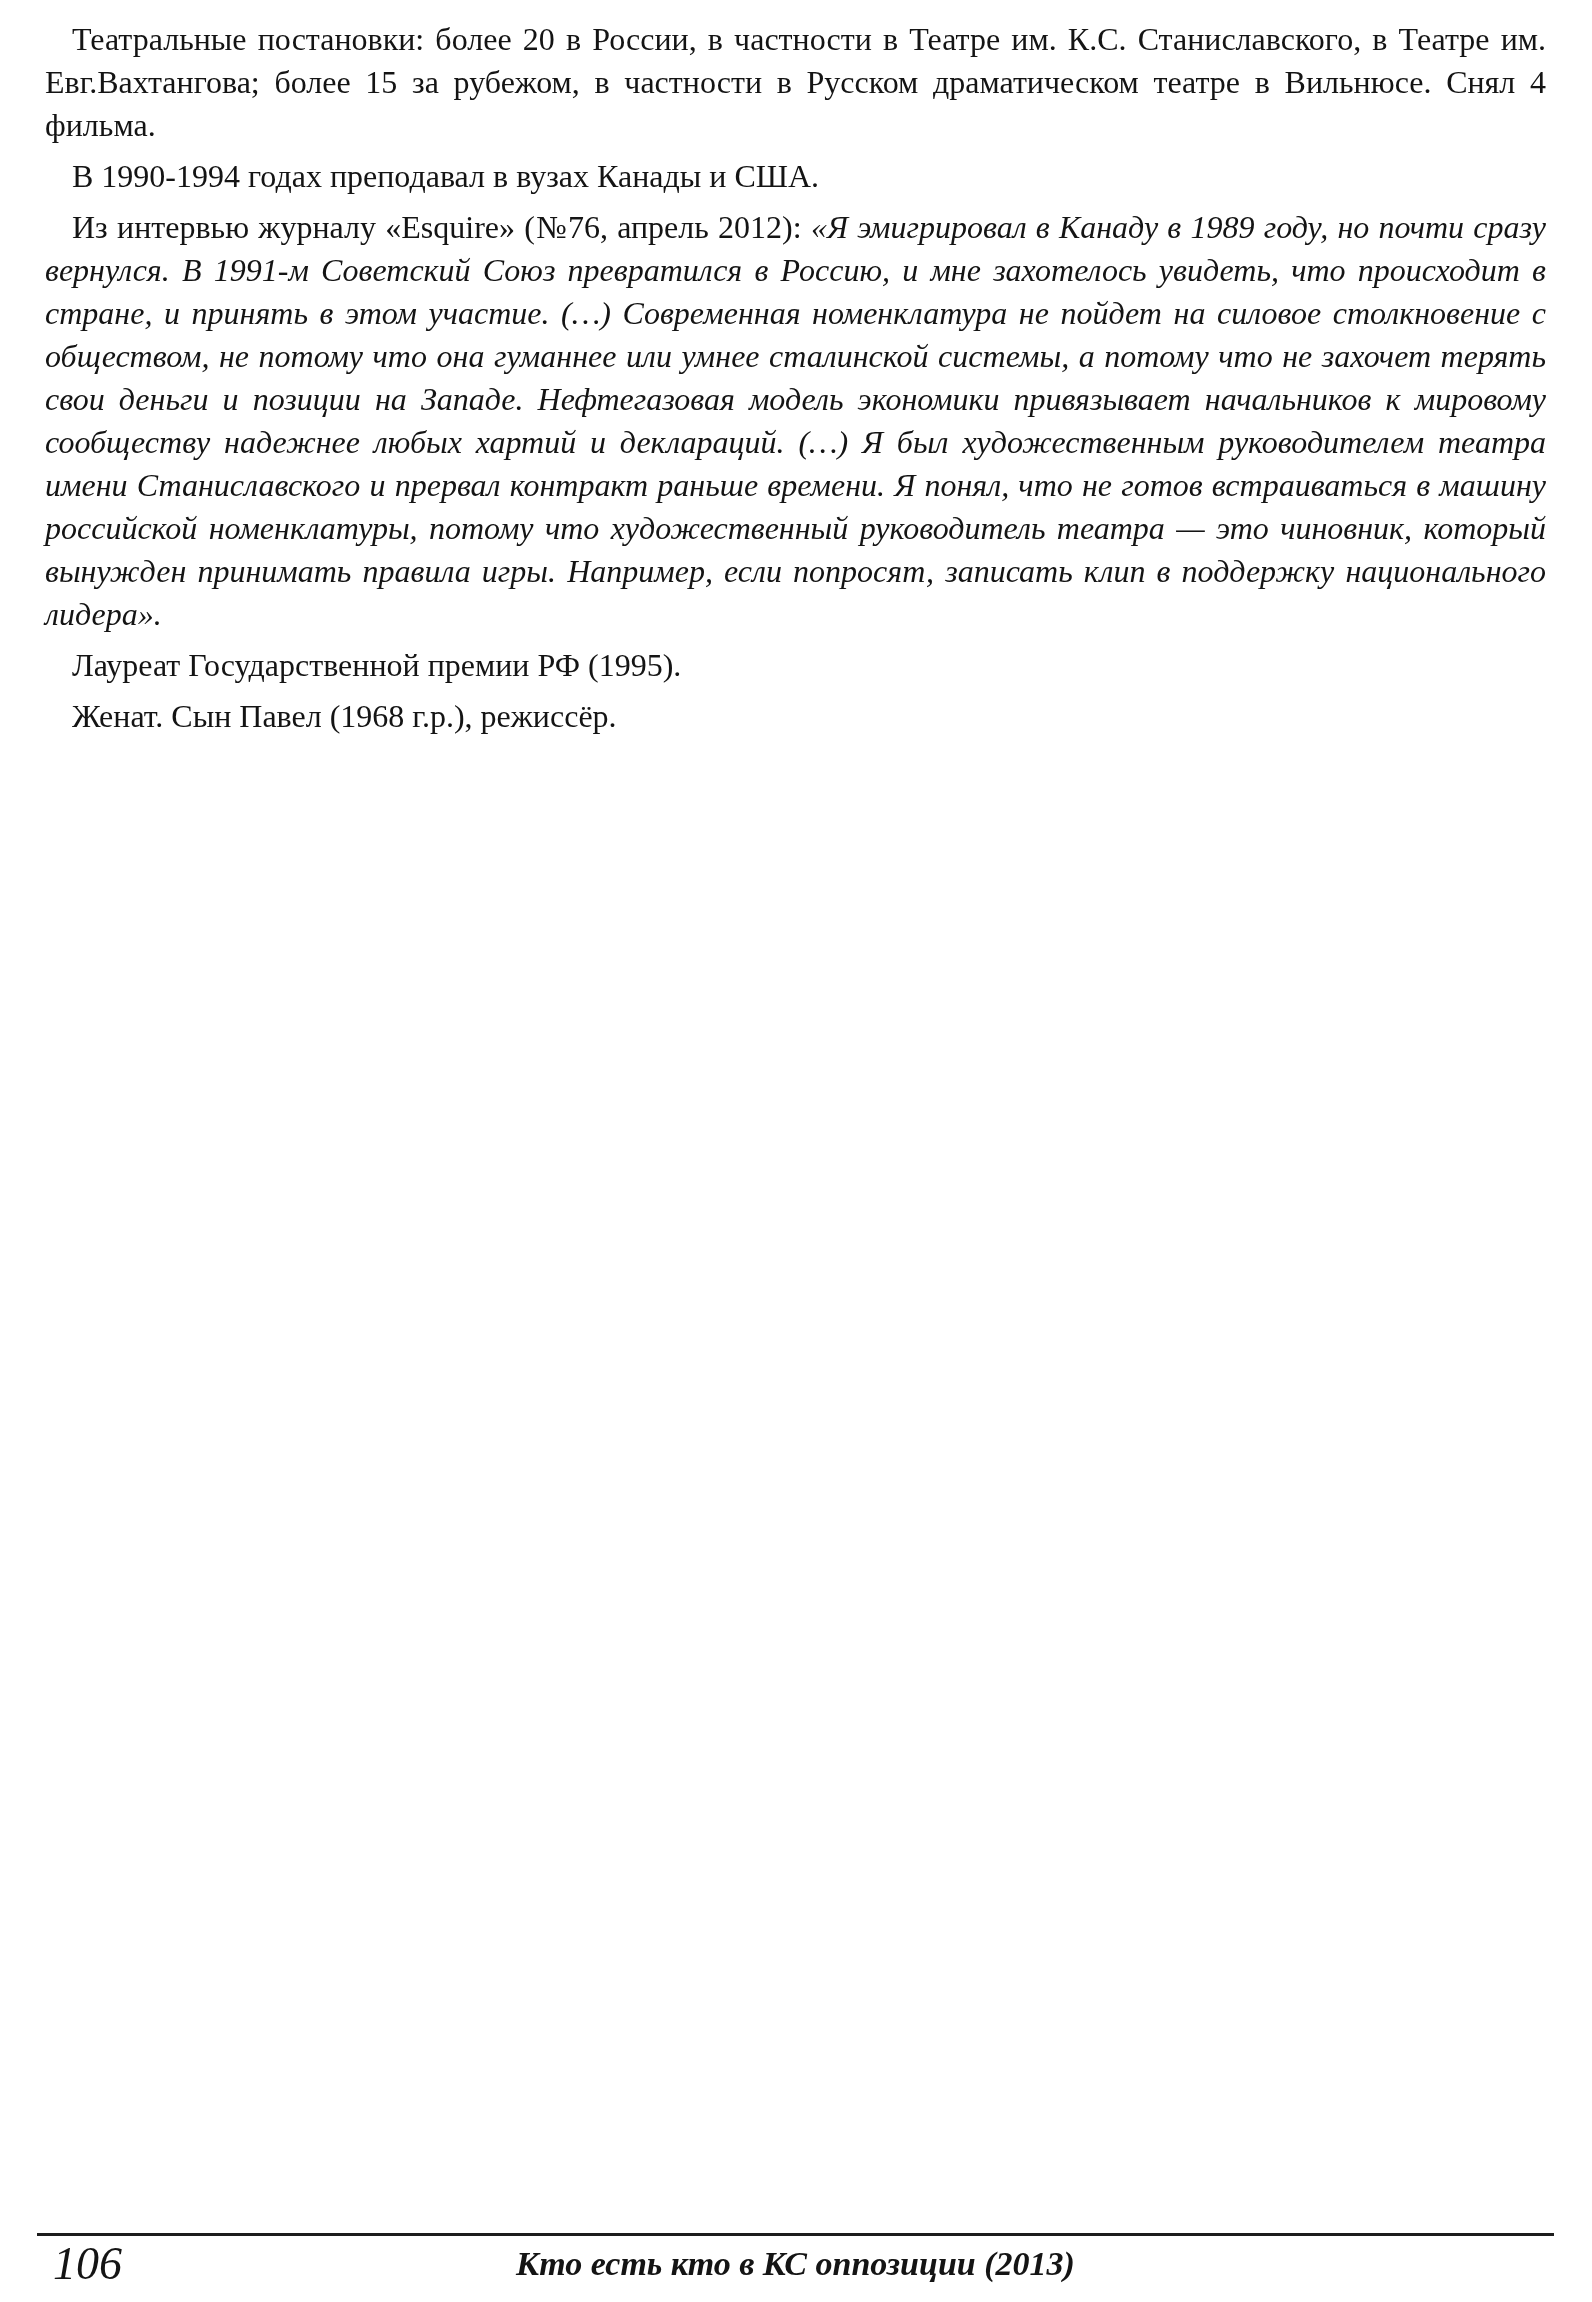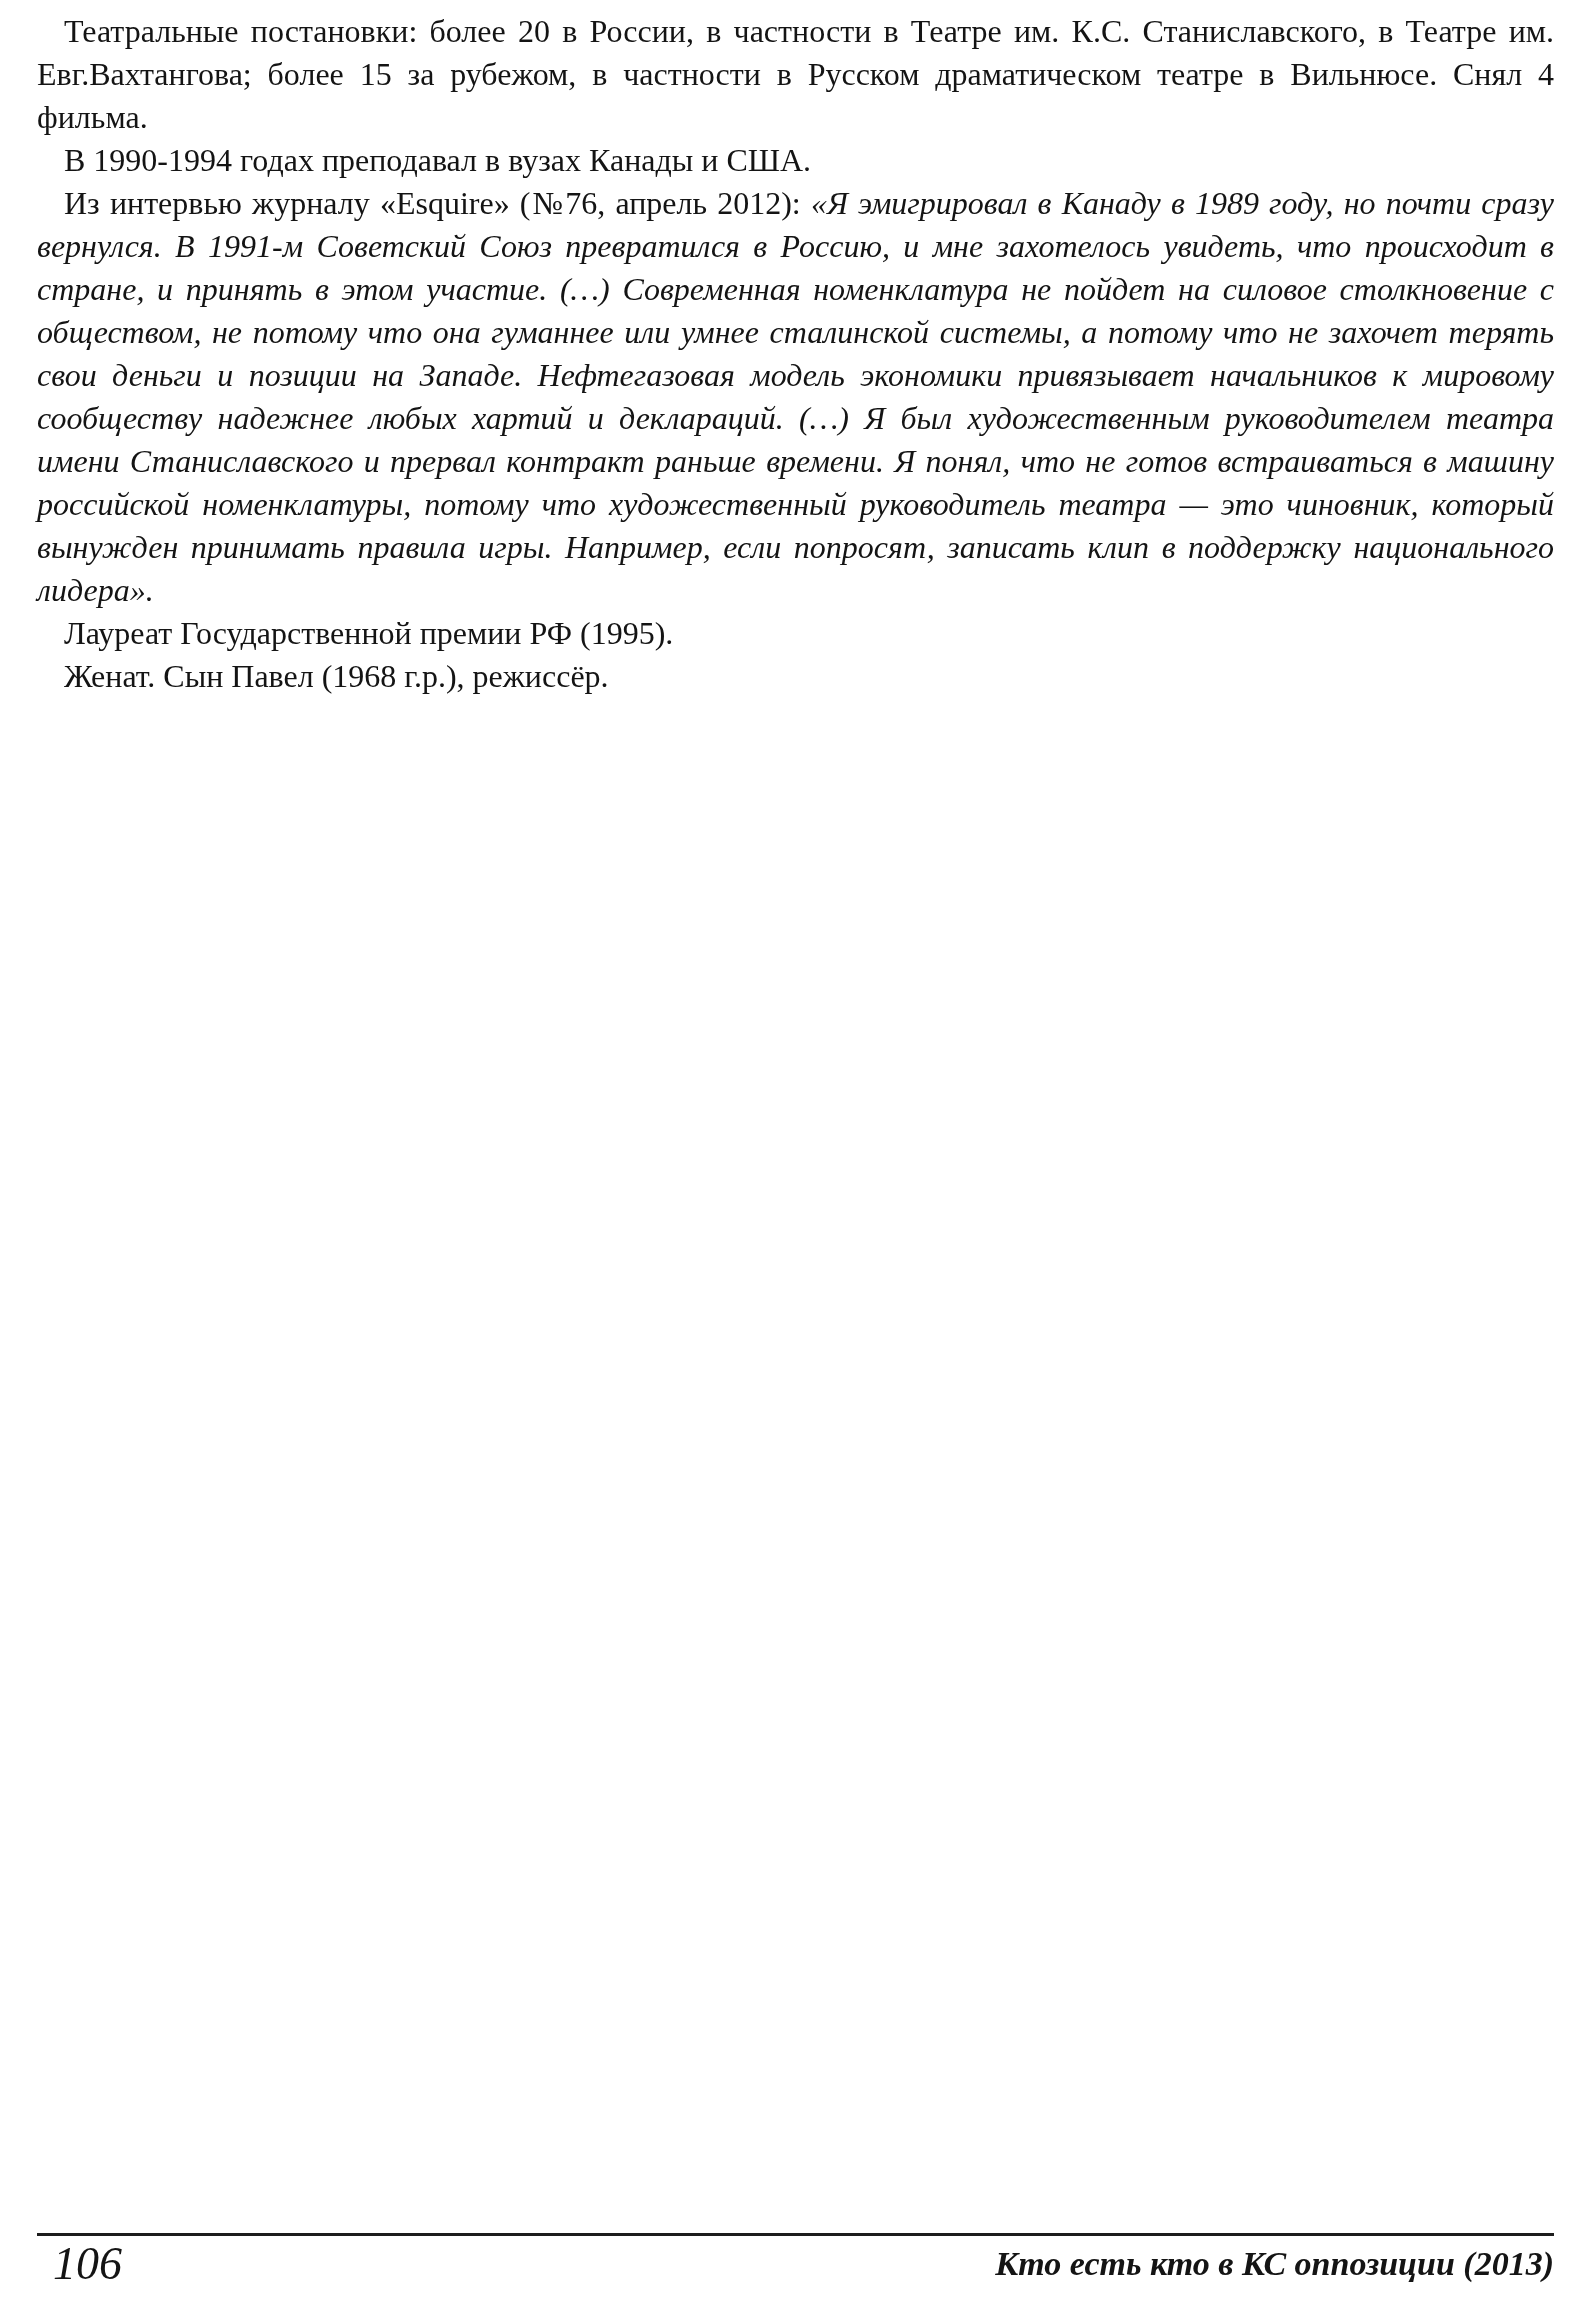--- a/index.html
+++ b/index.html
@@ -19,21 +19,21 @@
   .text-body {
     position: absolute;
     left: 37px;
     right: 38px;
     top: 10px;
     font-size: 32px;
     line-height: 43px;
     text-align: justify;
   }
   .para {
-    margin: 0;
+    margin: 8px;
     padding: 0;
     text-indent: 27px;
   }
   .run-italic {
     font-style: italic;
   }
   .footer {
     position: absolute;
     left: 37px;
     right: 38px;
@@ -43,21 +43,21 @@
   }
   .page-number {
     position: absolute;
     left: 16px;
     top: 8px;
     font-style: italic;
     font-size: 46px;
     line-height: 40px;
   }
   .footer-title {
-    text-align: right;
+    text-align: center;
     font-style: italic;
     font-weight: bold;
     font-size: 34px;
     line-height: 40px;
     padding-top: 8px;
   }
 </style>
 </head>
 <body>
 

